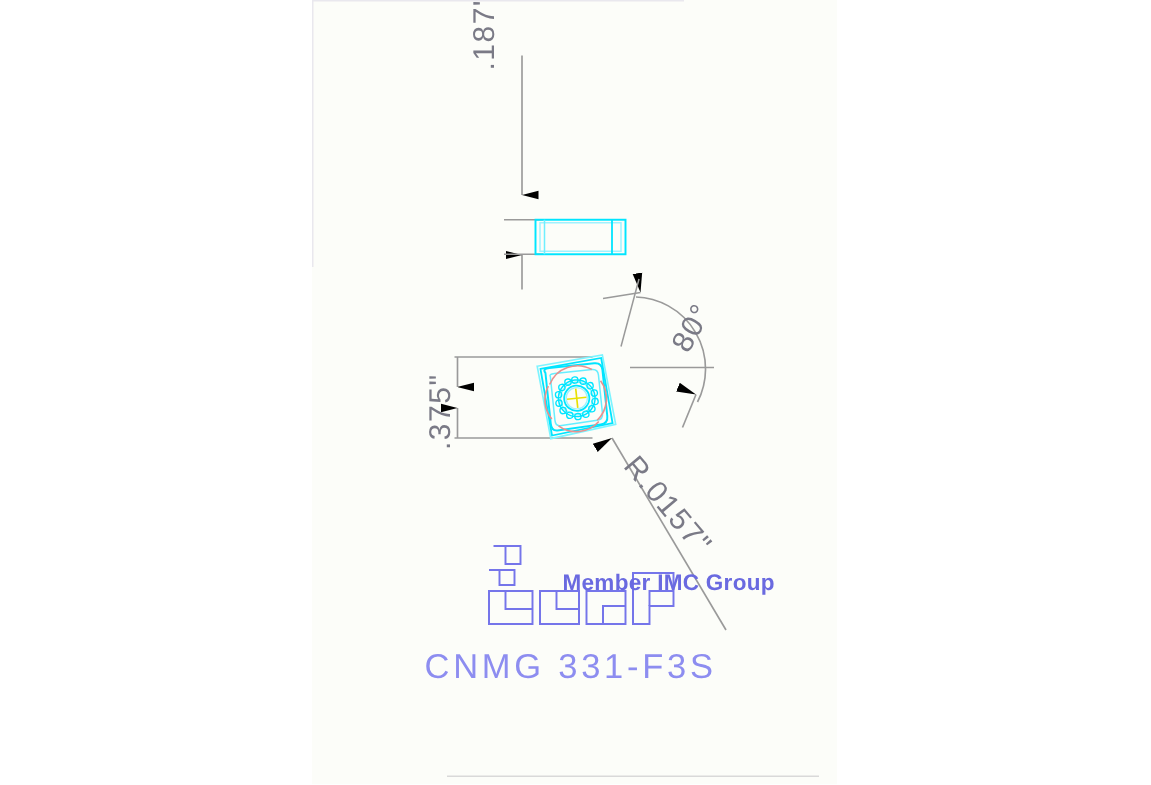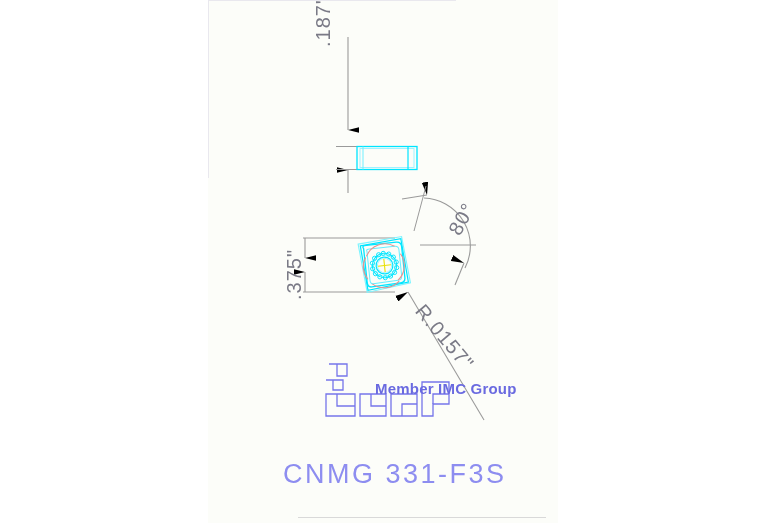--- a/index.html
+++ b/index.html
@@ -94,27 +94,26 @@
     top: 300px;
     font-size: 20px;
     transform: rotate(50deg);
     transform-origin: 0 0;
     font-weight: 300;
   }
   #part-number {
     position: absolute;
     left: 283px;
     top: 431px;
-    font-size: 27px;
+    font-size: 23px;
     color: #8d8df0;
     letter-spacing: 2.5px;
     font-family: "Liberation Sans", sans-serif;
     font-weight: 300;
     white-space: nowrap;
-    margin-top: 28px;
   }
   #imc-text {
     position: absolute;
     left: 375px;
     top: 380px;
     font-size: 15px;
     color: #6a6ae0;
     font-weight: bold;
     letter-spacing: 0.2px;
     font-family: "Liberation Sans", sans-serif;

